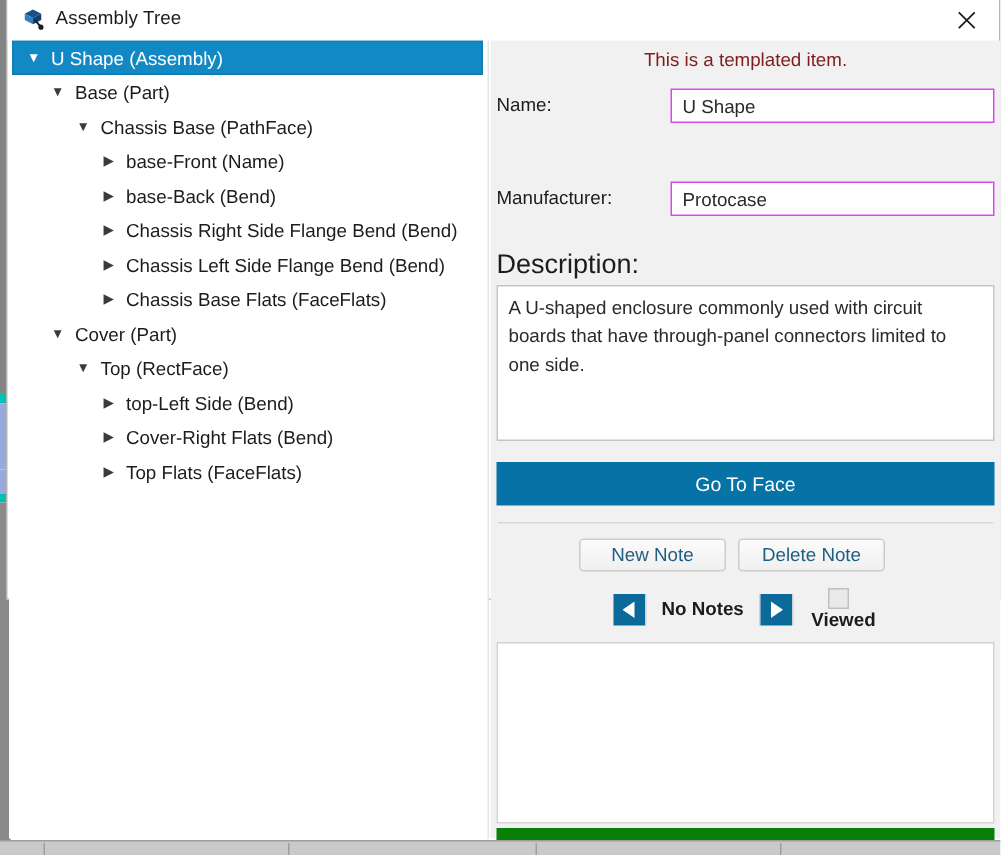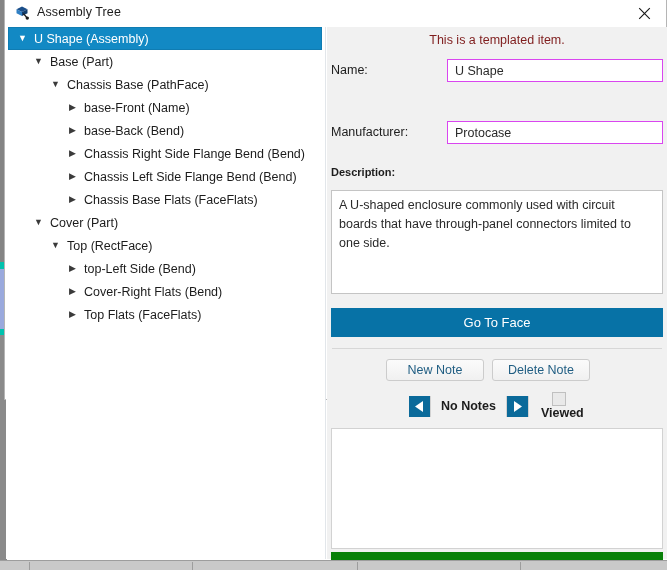--- a/index.html
+++ b/index.html
@@ -160,22 +160,22 @@
     box-sizing: border-box;
     font-family: "Liberation Sans", sans-serif;
     font-size: 12.5px;
     color: #2a2a2a;
     padding: 0 0 0 7px;
     outline: none;
   }
   #desc-label {
     position: absolute;
     left: 4px; top: 139px;
-    font-size: 11px;
-    font-weight: bold;
+    font-size: 18px;
+    font-weight: normal;
     color: #1c1c1c;
   }
   #desc-box {
     position: absolute;
     left: 4px; top: 163px;
     width: 332px;
     height: 104px;
     background: #ffffff;
     border: 1px solid #c4c4c4;
     box-sizing: border-box;

